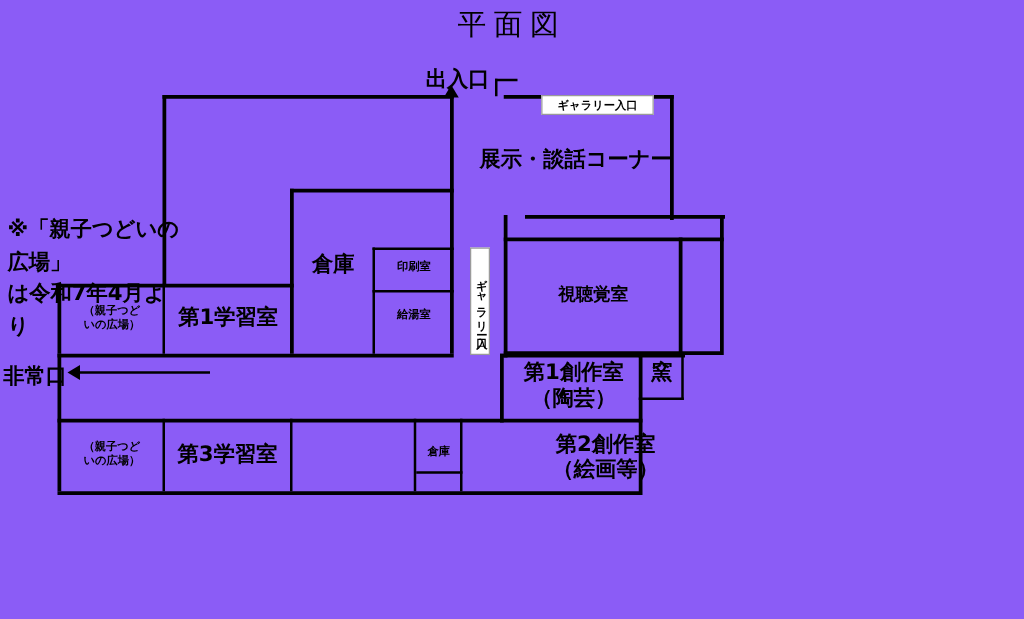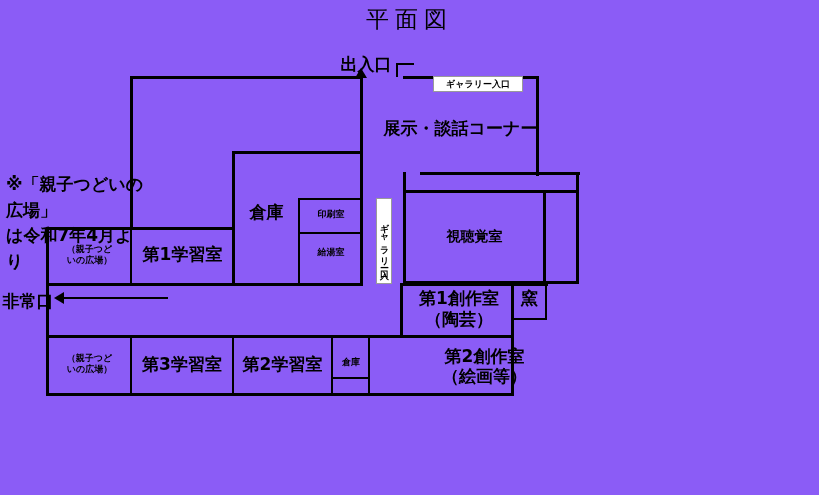--- a/index.html
+++ b/index.html
@@ -220,23 +220,20 @@
 
   <div class="room tiny" style="left:49px; top:347px; width:81px; height:34px;">
     <span class="room-label">（親子つど
 いの広場）</span>
   </div>
 
   <div class="room med" style="left:132px; top:353px; width:100px; height:22px;">
     <span class="room-label">第3学習室</span>
   </div>
 
-  <div class="room med" style="left:234px; top:353px; width:97px; height:22px;">
-    <span class="room-label">第2学習室</span>
-  </div>
 
   <div class="room tiny" style="left:334px; top:353px; width:34px; height:18px;">
     <span class="room-label">倉庫</span>
   </div>
 
   <div class="room lg" style="left:406px; top:224px; width:137px; height:24px;">
     <span class="room-label">視聴覚室</span>
   </div>
 
   <div class="room med" style="left:383px; top:116px; width:155px; height:24px;">

